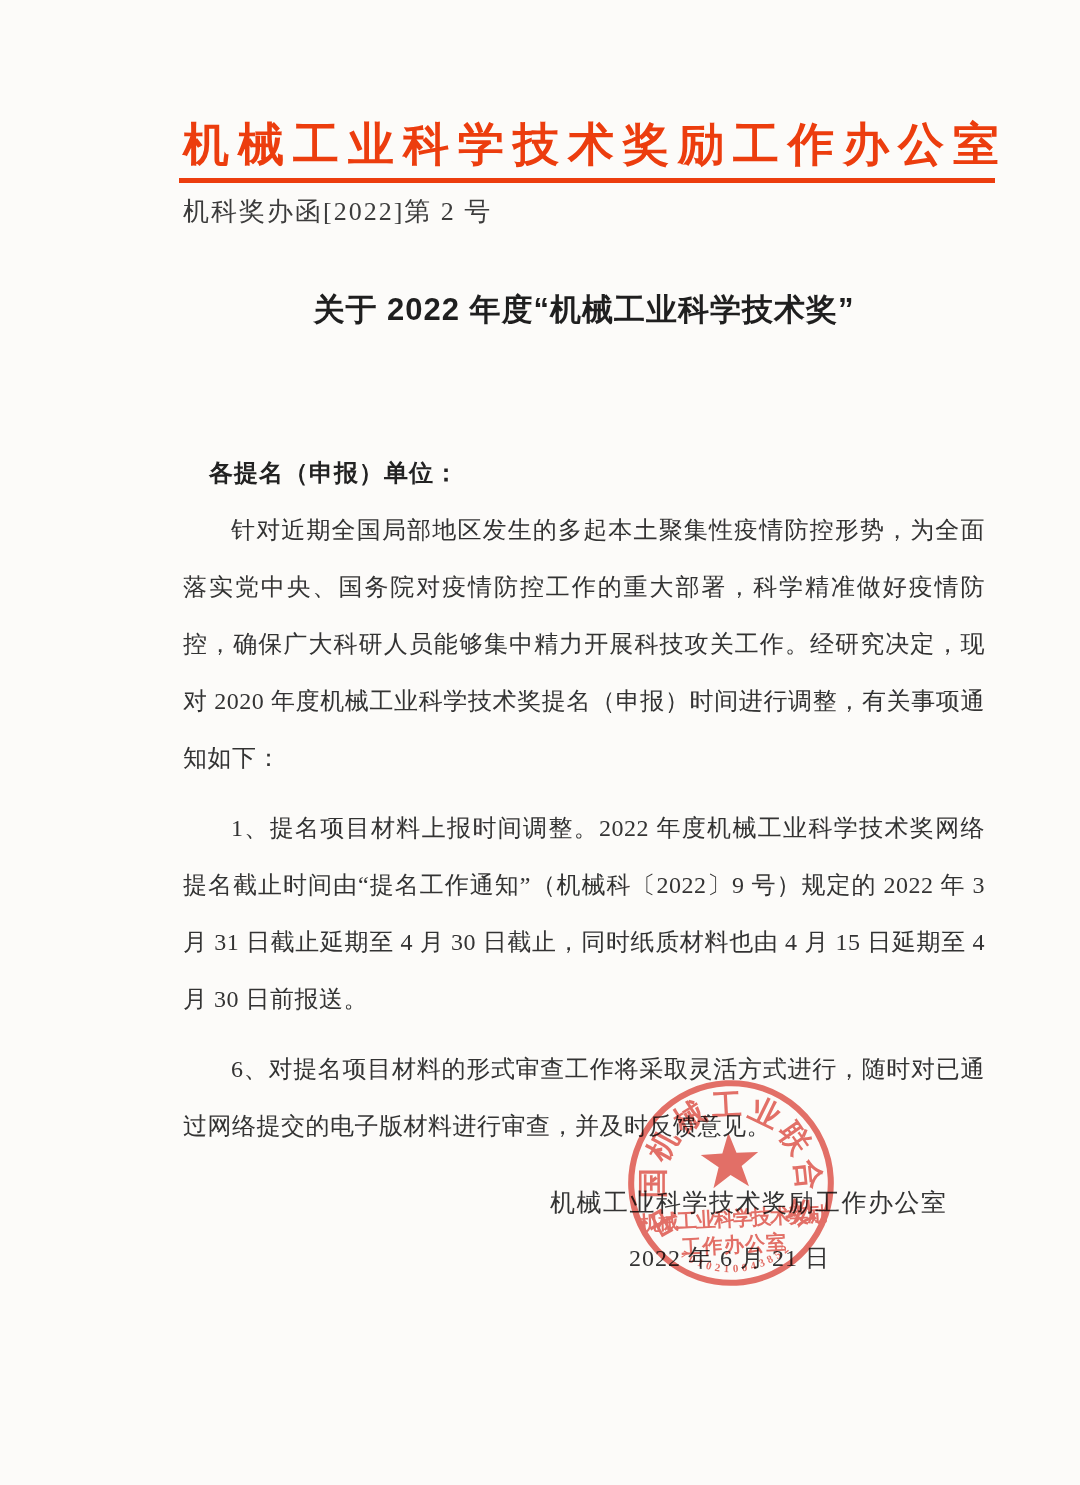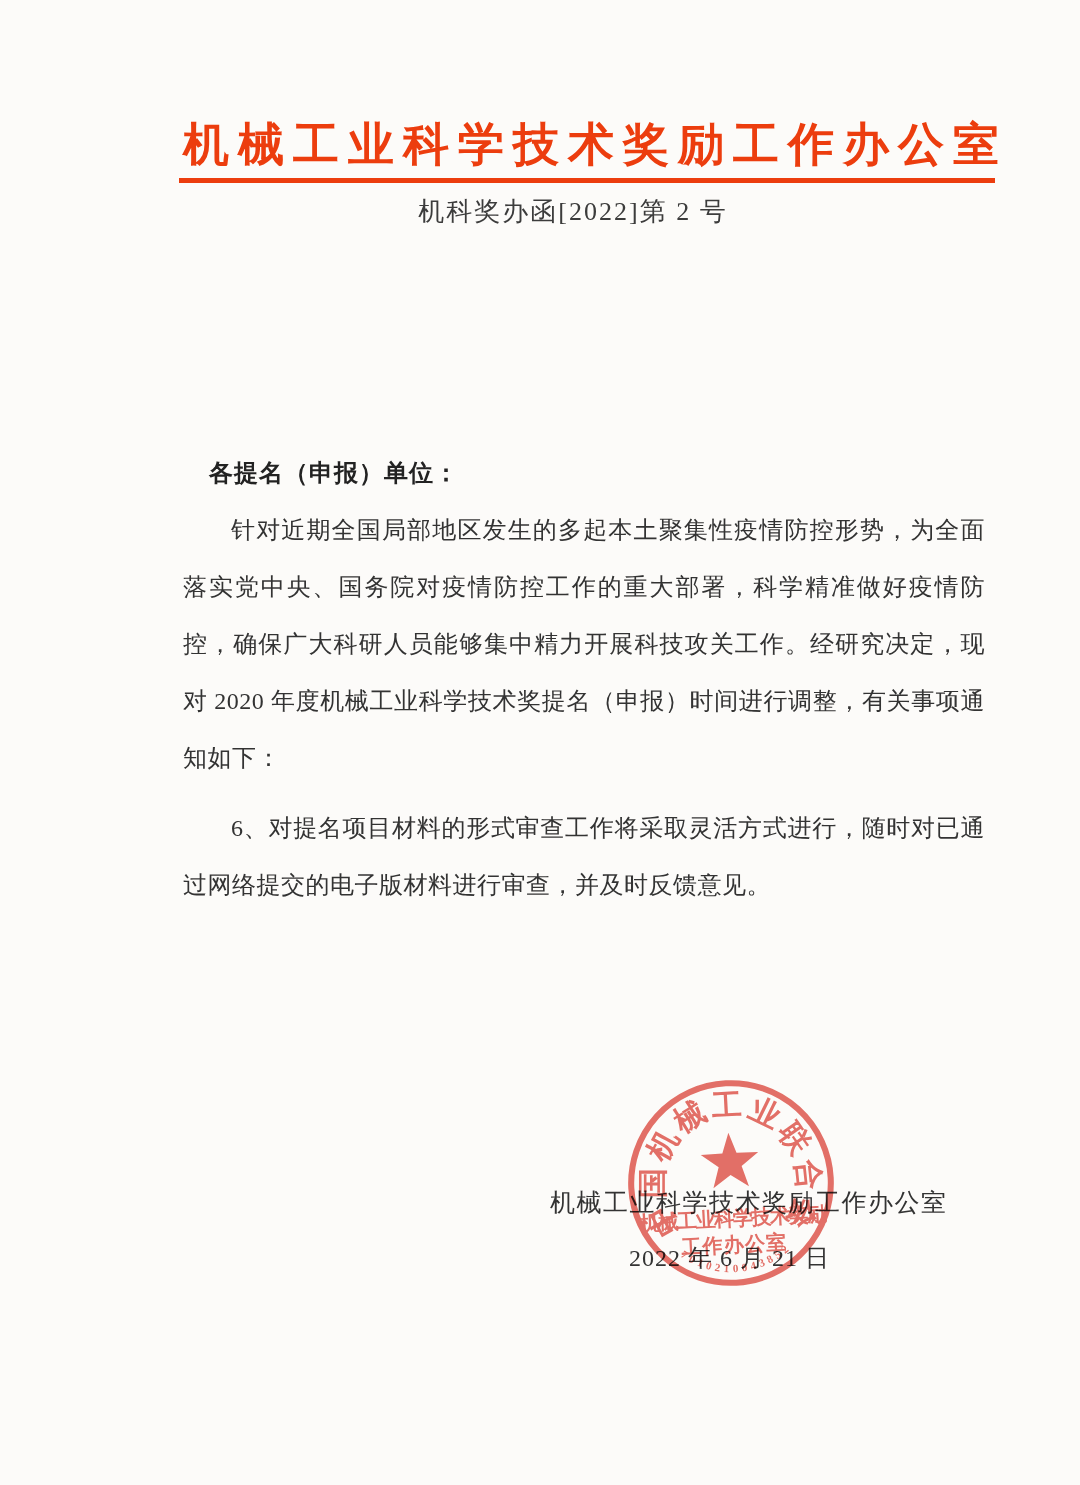--- a/index.html
+++ b/index.html
@@ -26,21 +26,21 @@
     letter-spacing:9px;
     color:var(--accent);
     white-space:nowrap;
   }
   .red-rule{
     position:absolute;top:178px;left:179px;width:816px;height:5px;
     background:var(--accent);
   }
   .doc-number{
     position:absolute;top:194px;left:183px;width:780px;
-    text-align:center;
+    text-align:left;
     font-size:26px;
     letter-spacing:2px;
     color:#3c3c3c;
     white-space:nowrap;
   }
   
   .doc-title{
     position:absolute;top:284px;left:183px;width:802px;
     text-align:center;
     font-family:"Liberation Sans","DejaVu Sans",sans-serif;
@@ -101,25 +101,27 @@
 <body>
 
 <div class="page">
 
   <div class="letterhead">机械工业科学技术奖励工作办公室</div>
   <div class="red-rule"></div>
 
   <div class="doc-number">机科奖办函[2022]第 2 号</div>
 
   <div class="doc-title">
+    <div>关于 2022 年度“机械工业科学技术奖”</div>
   </div>
 
   <div class="body-text">
     <div class="salutation">各提名（申报）单位：</div>
     <p>针对近期全国局部地区发生的多起本土聚集性疫情防控形势，为全面落实党中央、国务院对疫情防控工作的重大部署，科学精准做好疫情防控，确保广大科研人员能够集中精力开展科技攻关工作。经研究决定，现对 2020 年度机械工业科学技术奖提名（申报）时间进行调整，有关事项通知如下：</p>
+    <p>1、提名项目材料上报时间调整。2022 年度机械工业科学技术奖网络提名截止时间由“提名工作通知”（机械科〔2022〕9 号）规定的 2022 年 3 月 31 日截止延期至 4 月 30 日截止，同时纸质材料也由 4 月 15 日延期至 4 月 30 日前报送。</p>
     <p>6、对提名项目材料的形式审查工作将采取灵活方式进行，随时对已通过网络提交的电子版材料进行审查，并及时反馈意见。</p>
   </div>
 
   <div class="signature">机械工业科学技术奖励工作办公室</div>
   <div class="sig-date">2022 年 6 月 21 日</div>
 
   <div class="seal">
     <svg viewBox="0 0 240 240" xmlns="http://www.w3.org/2000/svg">
       <circle class="stroke" cx="120" cy="120" r="99" stroke-width="6"></circle>
       <polygon class="fill" points="120,70 127.05,90.29 148.53,90.73 131.41,103.71 137.63,124.27 120,112 102.37,124.27 108.59,103.71 91.47,90.73 112.95,90.29"></polygon>

